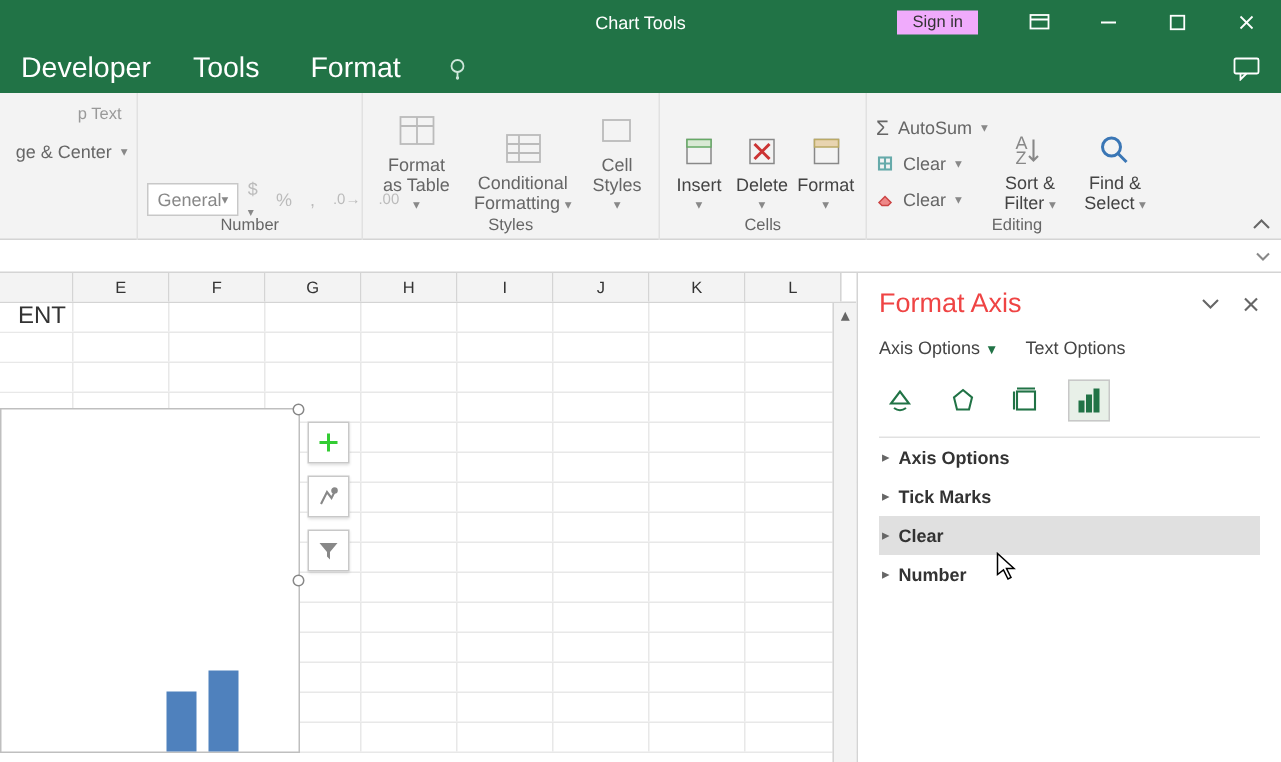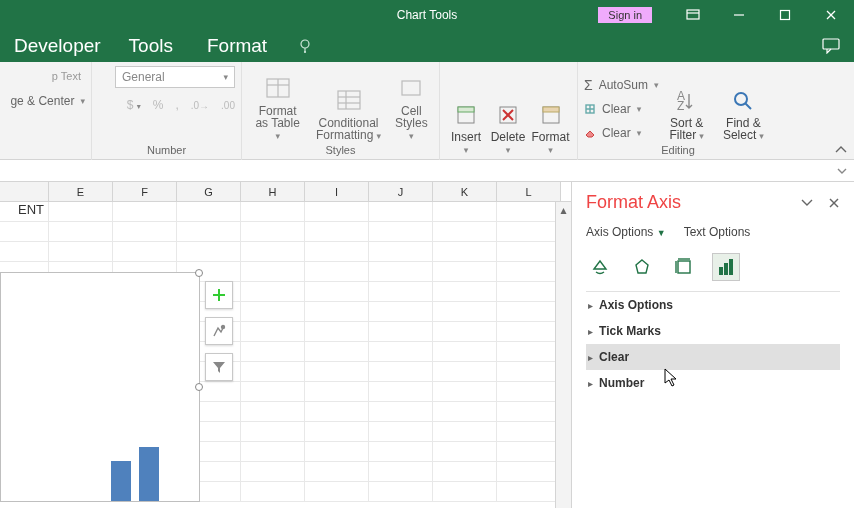--- a/index.html
+++ b/index.html
@@ -42,21 +42,21 @@
 
 .sheet-wrap{display:flex;height:328px}
 .sheet{position:relative;background:#fff;flex:0 0 571px;overflow:hidden}
 .colheads{display:flex;height:20px;border-bottom:1px solid #d4d4d4}
 .colheads .ch{width:64px;border-right:1px solid #d4d4d4;text-align:center;font-size:11px;color:#333;line-height:20px;background:#f3f3f3}
 .colheads .ch.first{width:49px}
 .gridbody{position:relative}
 .row{display:flex;height:20px;border-bottom:1px solid #e8e8e8}
 .row .cell{width:64px;border-right:1px solid #e8e8e8}
 .row .cell.first{width:49px;background:#fff;text-align:right;padding-right:4px;font-size:11px}
-.row .cell.text{padding-left:4px;font-size:13px;color:#333}
+.row .cell.text{padding-left:4px;font-size:16px;color:#333}
 .vscroll{width:16px;background:#f3f3f3;border-left:1px solid #d4d4d4;position:absolute;right:0;top:20px;bottom:0}
 .vscroll .up,.vscroll .down{height:16px;display:flex;align-items:center;justify-content:center;color:#666}
 
 
 .chart-obj{position:absolute;left:0;top:90px;width:200px;height:230px;background:#fff;border:1px solid #bfbfbf}
 .chart-handles .h{position:absolute;width:8px;height:8px;background:#fff;border:1px solid #888;border-radius:50%}
 .chart-floaters{position:absolute;right:-34px;top:8px;display:flex;flex-direction:column;gap:8px}
 .chart-floaters .fb{width:28px;height:28px;background:#fff;border:1px solid #c8c8c8;display:flex;align-items:center;justify-content:center;box-shadow:0 1px 2px rgba(0,0,0,.15)}
 .chart-bars{position:absolute;bottom:0;left:110px;display:flex;align-items:flex-end;gap:8px}
 .chart-bars .bar{width:20px;background:#4f81bd}
@@ -140,21 +140,21 @@
       <div class="wraptext-frag">p Text</div>
       <div class="smallrow">
           <span>ge &amp; Center</span> 
           <span class="caret">▾</span>
         </div>
     </div>
     <div class="label"></div>
   </div>
 
   <div class="group" style="width:150px">
-    <div class="content" style="flex-direction:column;gap:6px">
+    <div class="content" style="gap:6px">
       <div class="selectbox">
         <span>General</span>
           <span class="caret">▾</span>
       </div>
       <div class="smallrow" style="gap:12px;color:#bbb">
         <span><span>$</span> <span class="caret" style="font-size:8px">▾</span></span>
         <span>%</span>
         <span>,</span>
         <span style="font-size:10px">.0→</span>
         <span style="font-size:10px">.00</span>
@@ -225,20 +225,21 @@
       <div class="bigbtn">
         <div class="ico">
             <svg width="22" height="22" viewBox="0 0 22 22">
               <rect x="3" y="3" width="16" height="16" fill="none" stroke="#888"></rect>
               <rect x="3" y="3" width="16" height="5" fill="#e8d4b0" stroke="#ba6"></rect>
             </svg>
           </div>
         <div class="text" style="color:#444"><span>Format</span><br><span class="caret">▾</span></div>
       </div>
     </div>
+    <div class="label">Cells</div>
   </div>
 
   <div class="group" style="width:200px;border-right:none">
     <div class="content">
       <div class="vstack" style="margin-top:4px">
         <div class="smallrow">
             <span style="font-size:14px;color:#666">Σ</span> 
             <span>AutoSum</span> 
             <span class="caret">▾</span>
           </div>

